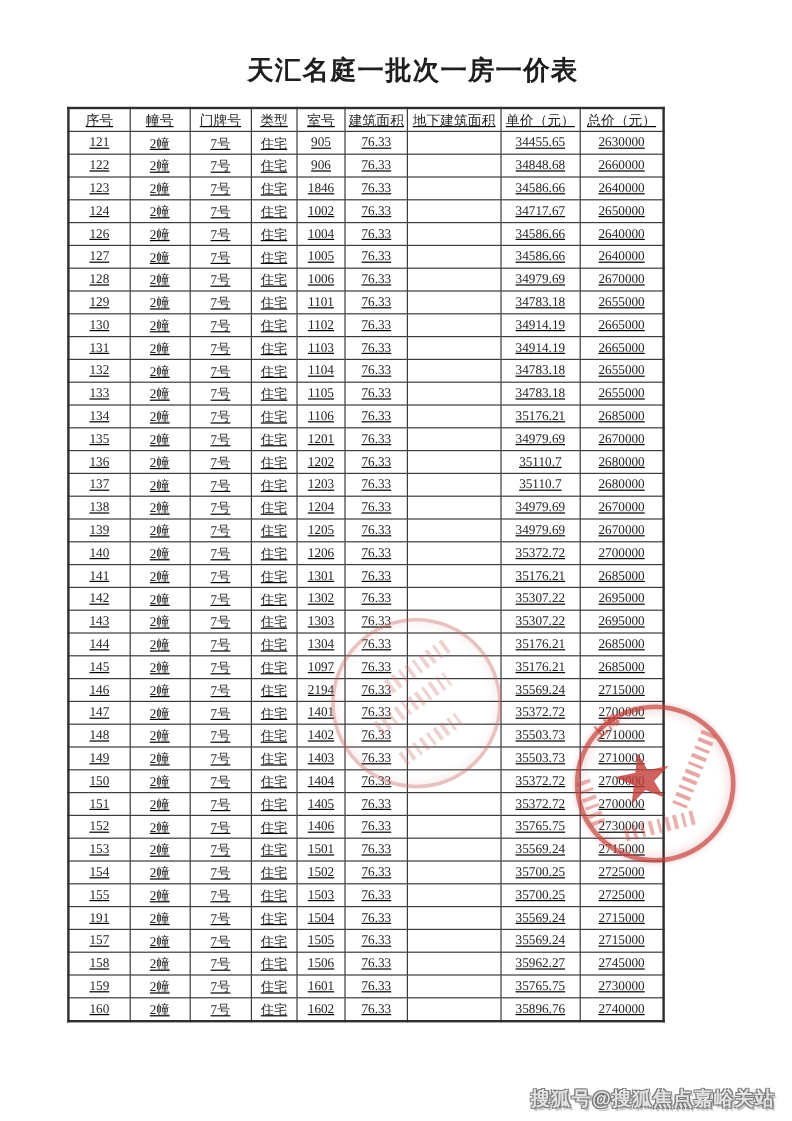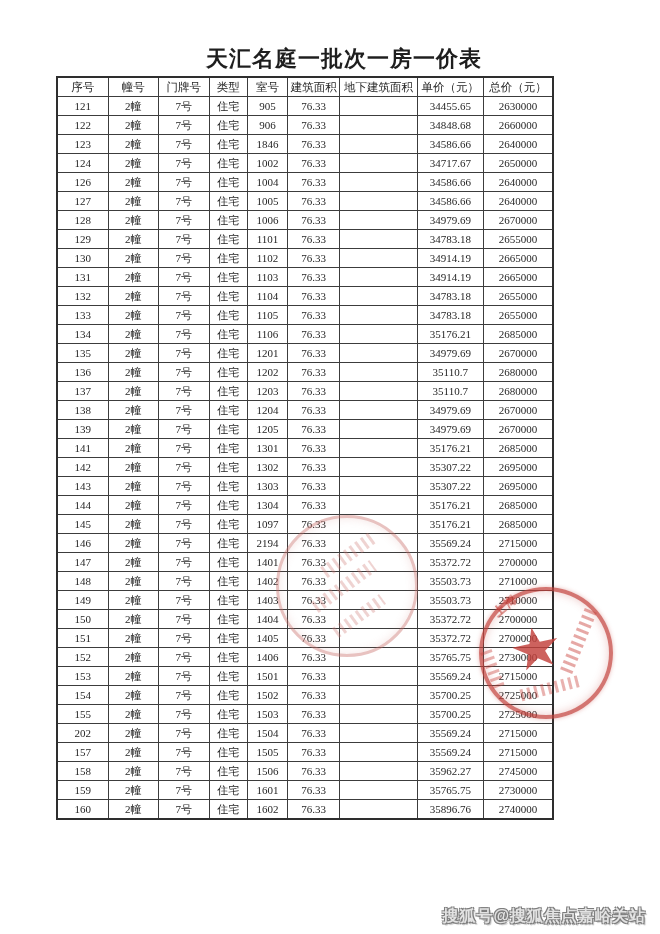--- a/index.html
+++ b/index.html
@@ -6,23 +6,24 @@
   .page {
     position:relative; width:660px; height:934px; background:#ffffff;
     font-family:"Liberation Serif","DejaVu Serif",serif; overflow:hidden;
   }
   .title {
     position:absolute; top:44px; left:14px; width:100%; margin:0;
     text-align:center; font-size:22px; font-weight:700; letter-spacing:1px;
     color:#1e1e1e;
   }
   table.price-table {
-    position:absolute; left:56px; top:76px; width:498px;
+    position:absolute; left:56px; top:89px; width:498px;
     border-collapse:collapse; table-layout:fixed;
     border:2px solid #2e2e2e;
+    text-decoration:underline;
   }
   table.price-table th, table.price-table td {
     border:1px solid #3c3c3c; padding:0; height:18px;
     font-size:11px; font-weight:normal; text-align:center;
     color:#262626; white-space:nowrap; overflow:hidden;
   }
   table.price-table th { font-size:11.5px; height:18px; }
 
   
   .stamp { position:absolute; border-radius:50%; pointer-events:none; }
@@ -298,20 +299,31 @@
           <td>2幢</td>
           <td>7号</td>
           <td>住宅</td>
           <td>1205</td>
           <td>76.33</td>
           <td></td>
           <td>34979.69</td>
           <td>2670000</td>
         </tr>
         <tr>
+          <td>140</td>
+          <td>2幢</td>
+          <td>7号</td>
+          <td>住宅</td>
+          <td>1206</td>
+          <td>76.33</td>
+          <td></td>
+          <td>35372.72</td>
+          <td>2700000</td>
+        </tr>
+        <tr>
           <td>141</td>
           <td>2幢</td>
           <td>7号</td>
           <td>住宅</td>
           <td>1301</td>
           <td>76.33</td>
           <td></td>
           <td>35176.21</td>
           <td>2685000</td>
         </tr>
@@ -463,21 +475,21 @@
           <td>2幢</td>
           <td>7号</td>
           <td>住宅</td>
           <td>1503</td>
           <td>76.33</td>
           <td></td>
           <td>35700.25</td>
           <td>2725000</td>
         </tr>
         <tr>
-          <td>202</td>
+          <td>191</td>
           <td>2幢</td>
           <td>7号</td>
           <td>住宅</td>
           <td>1504</td>
           <td>76.33</td>
           <td></td>
           <td>35569.24</td>
           <td>2715000</td>
         </tr>
         <tr>

